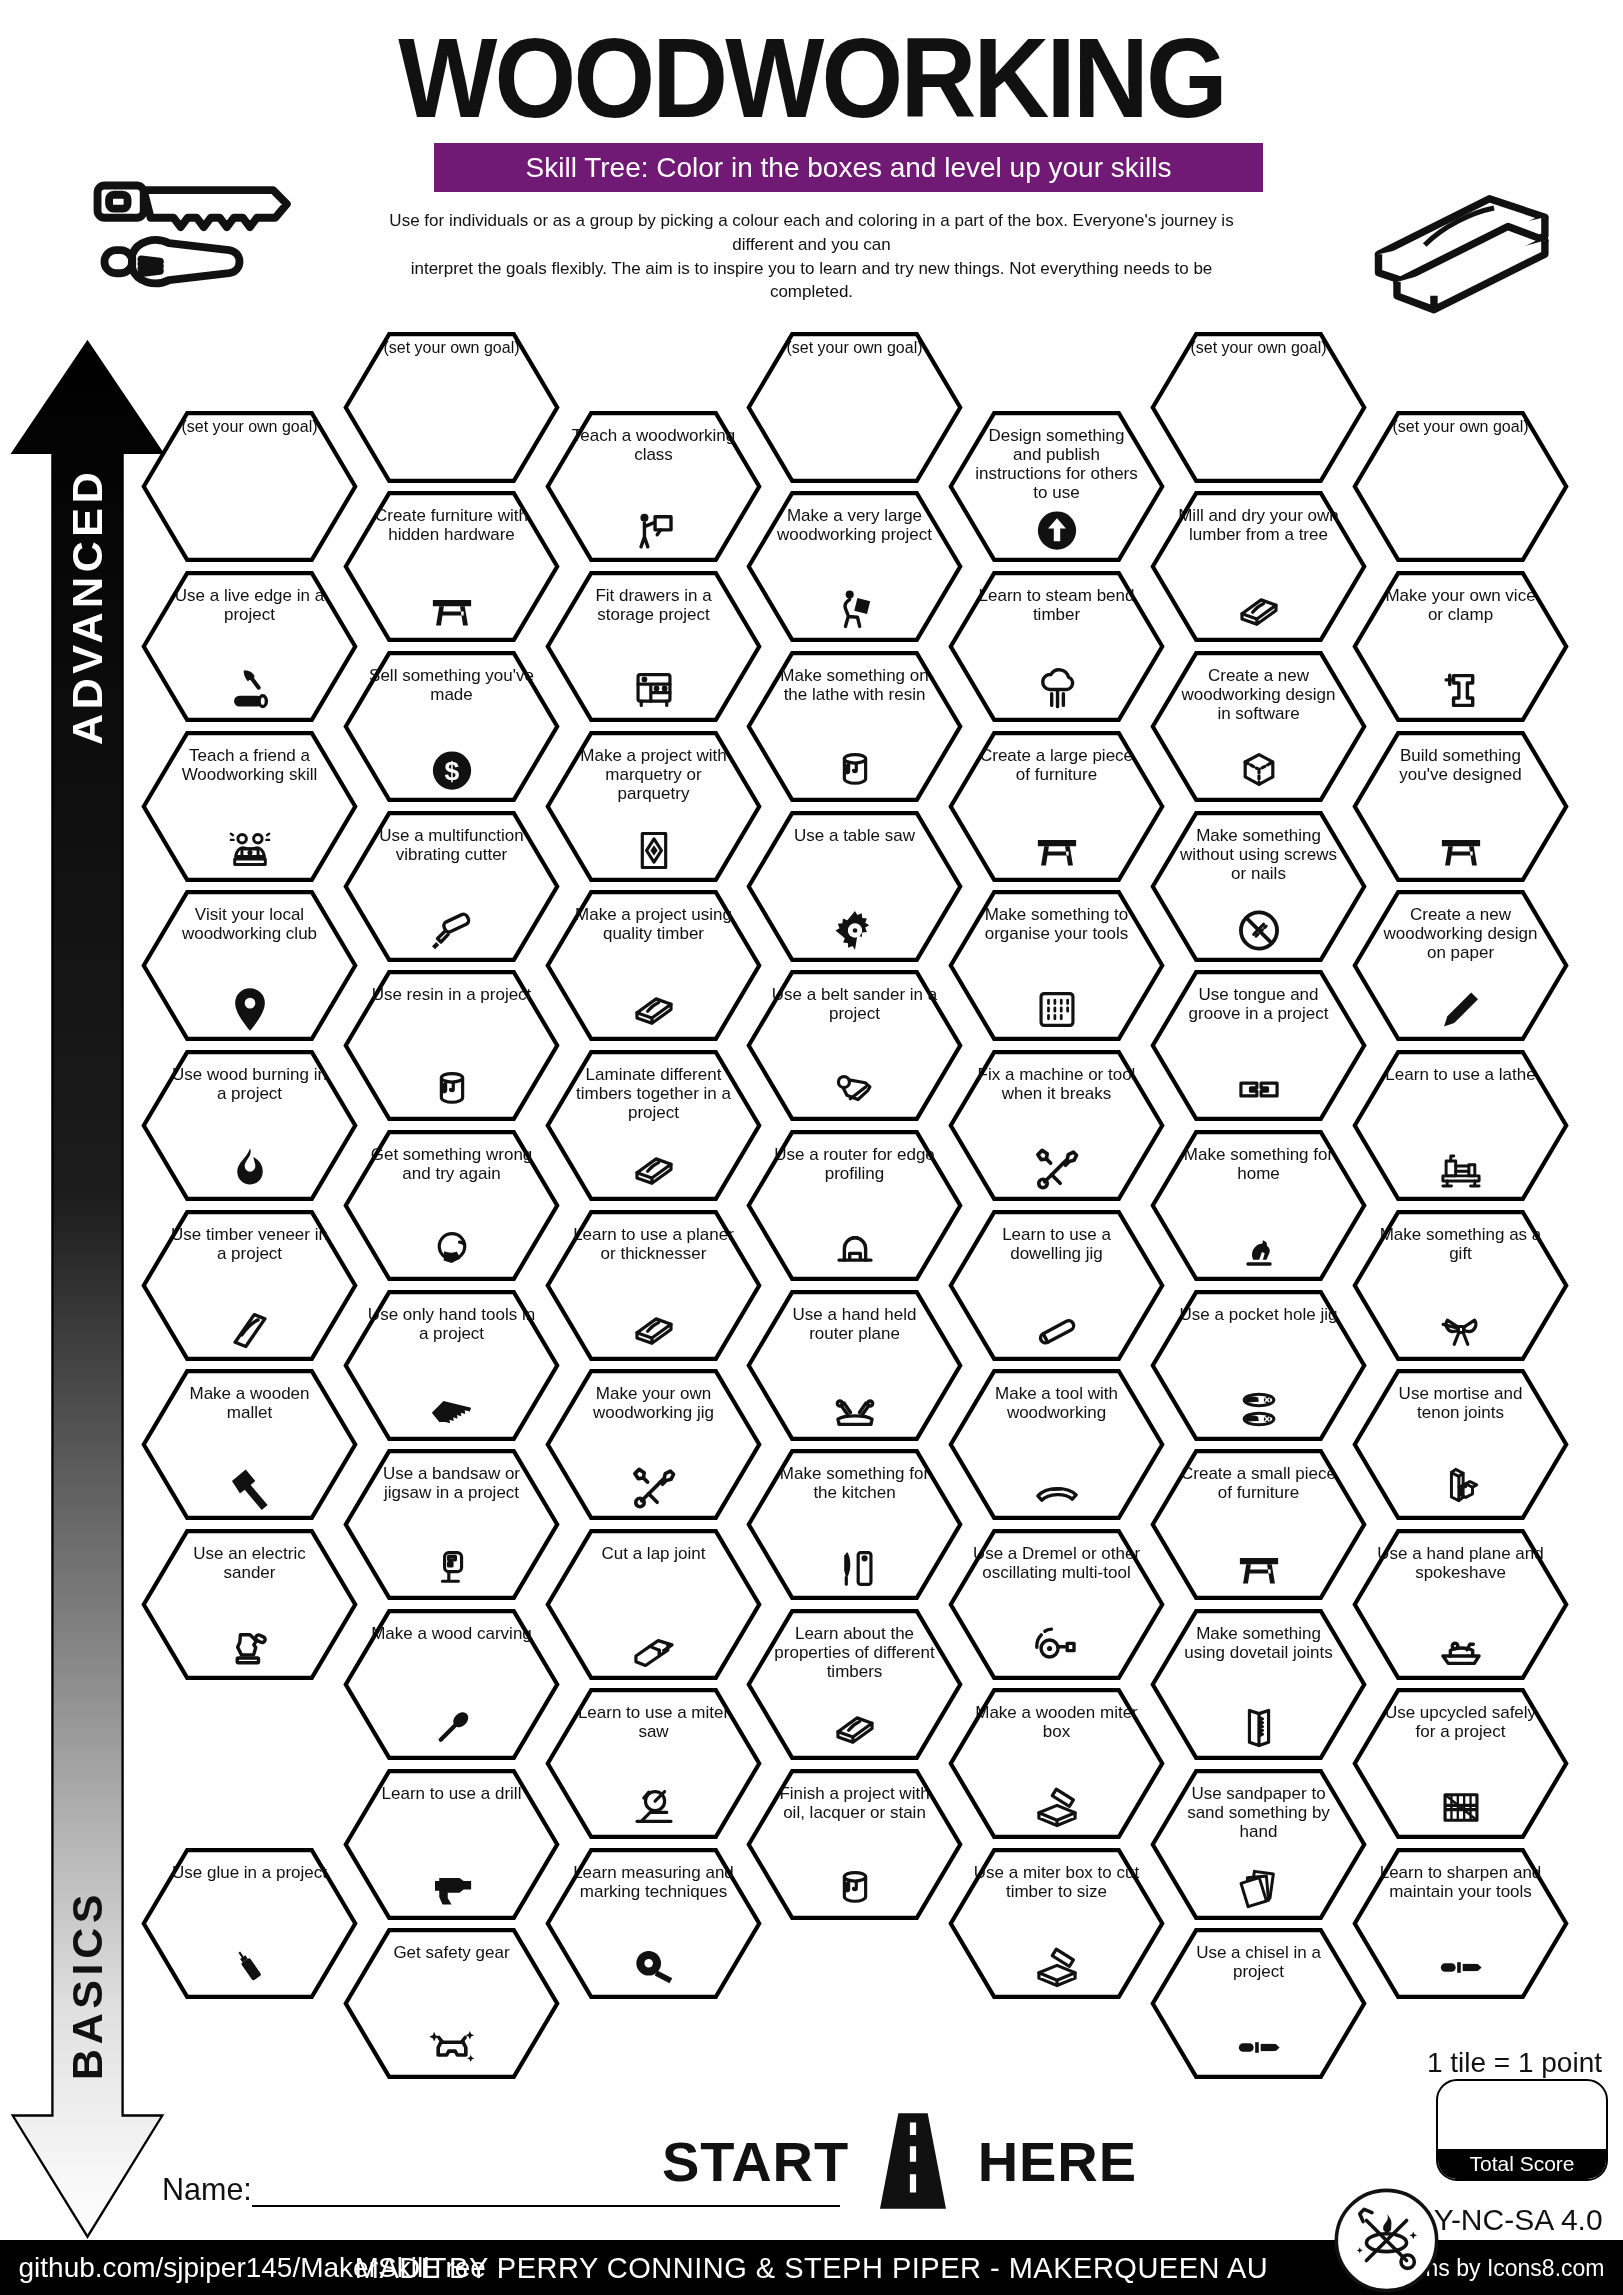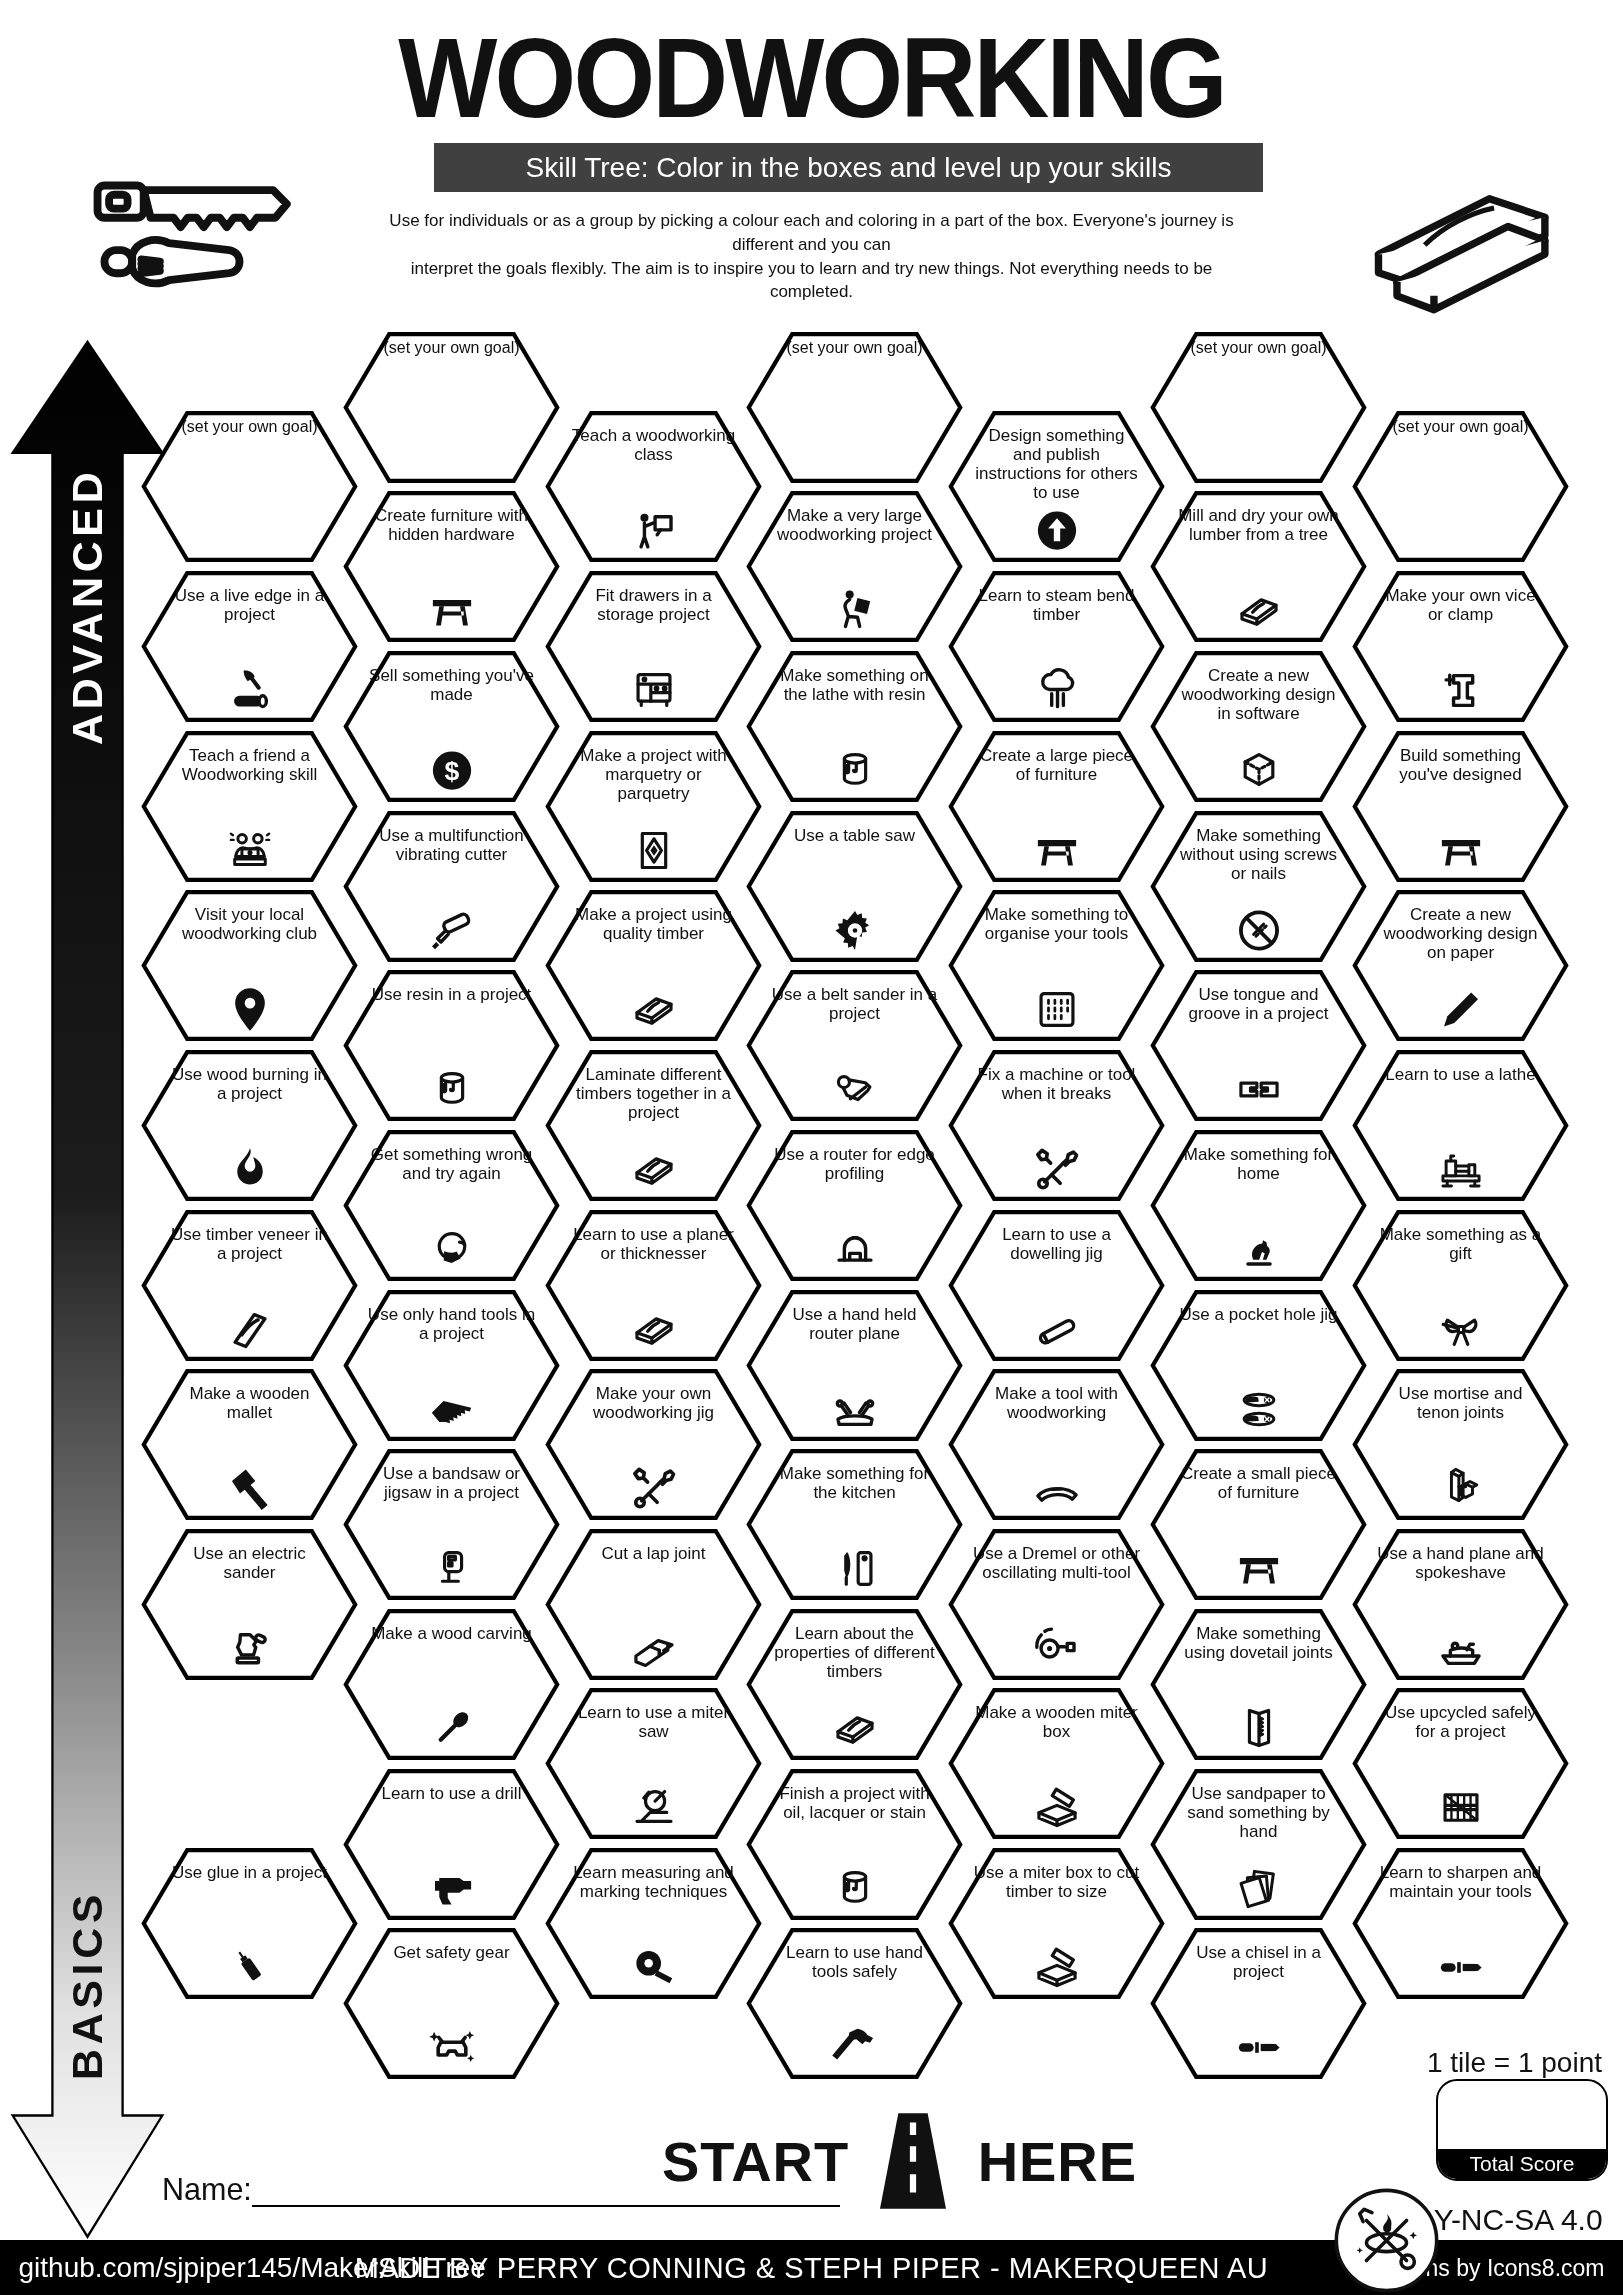--- a/index.html
+++ b/index.html
@@ -1,21 +1,21 @@
 <!DOCTYPE html>
 <html style="font-size:7.4px"><head>
 <meta charset="utf-8">
 <style>
   html,body{margin:0;padding:0}
   body{width:1623px;height:2295px;position:relative;background:#fff;color:#111;
        font-family:"Liberation Sans",sans-serif;overflow:hidden}
   
   .title{position:absolute;left:0;right:0;top:13px;text-align:center;font-weight:700;
          font-size:105px;letter-spacing:-2.8px;transform:scaleY(1.08);transform-origin:top center;white-space:nowrap}
-  .subbar{position:absolute;left:434px;top:143px;width:829px;height:49px;background:#404040;color:#fff;
+  .subbar{position:absolute;left:434px;top:143px;width:829px;height:49px;background:#701a75;color:#fff;
           display:flex;align-items:center;justify-content:center;font-size:28px;white-space:nowrap}
   .intro{position:absolute;left:372px;width:879px;top:209px;text-align:center;font-size:17px;line-height:1.4}
   .hdr-icon{position:absolute}
   
   .arrow-svg{position:absolute;left:9.3px;top:340px;width:157px;height:1899px}
   .axis-label{position:absolute;left:9.3px;width:157px;display:flex;align-items:center;justify-content:center;
               writing-mode:vertical-rl;transform:rotate(180deg);font-weight:700;letter-spacing:4.6px;font-size:43px}
   .axis-top{top:463px;height:287px;color:#fff}
   .axis-bottom{top:1869px;height:231px;color:#111}
   
@@ -810,29 +810,20 @@
     </div>
     <div class="hex" style="left: 746px; top: 1768px;">
       <svg class="hs" viewBox="0 0 470 330">
         <polygon points="100,6 370,6 464,165 370,324 100,324 6,165"></polygon>
       </svg>
       <div class="hlabel">Finish a project with oil, lacquer or stain</div>
       <svg class="hicon" viewBox="0 0 24 24">
         <use href="#i-paint"></use>
       </svg>
     </div>
-    <div class="hex" style="left: 746px; top: 1927px;">
-      <svg class="hs" viewBox="0 0 470 330">
-        <polygon points="100,6 370,6 464,165 370,324 100,324 6,165"></polygon>
-      </svg>
-      <div class="hlabel">Learn to use hand tools safely</div>
-      <svg class="hicon" viewBox="0 0 24 24">
-        <use href="#i-hammer"></use>
-      </svg>
-    </div>
     <div class="hex" style="left: 948px; top: 410px;">
       <svg class="hs" viewBox="0 0 470 330">
         <polygon points="100,6 370,6 464,165 370,324 100,324 6,165"></polygon>
       </svg>
       <div class="hlabel">Design something and publish instructions for others to use</div>
       <svg class="hicon" viewBox="0 0 24 24">
         <use href="#i-upload"></use>
       </svg>
     </div>
     <div class="hex" style="left: 948px; top: 570px;">

